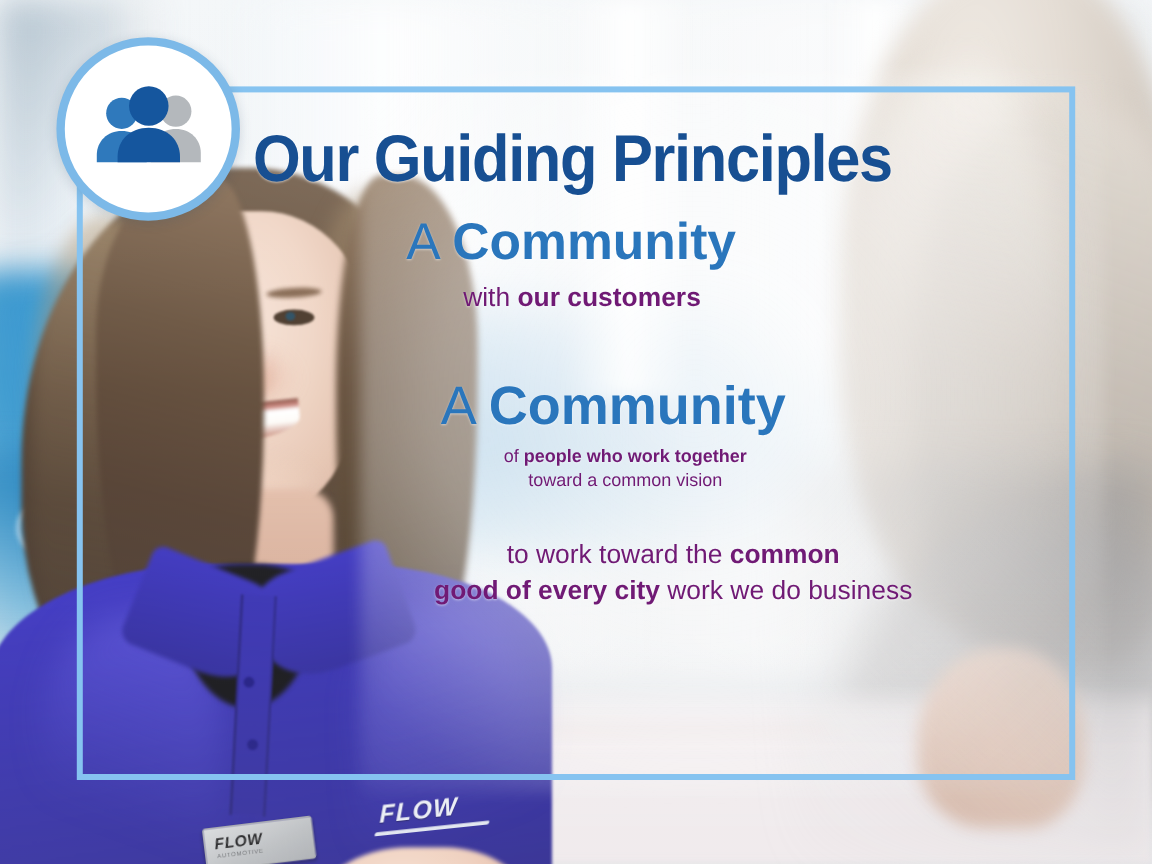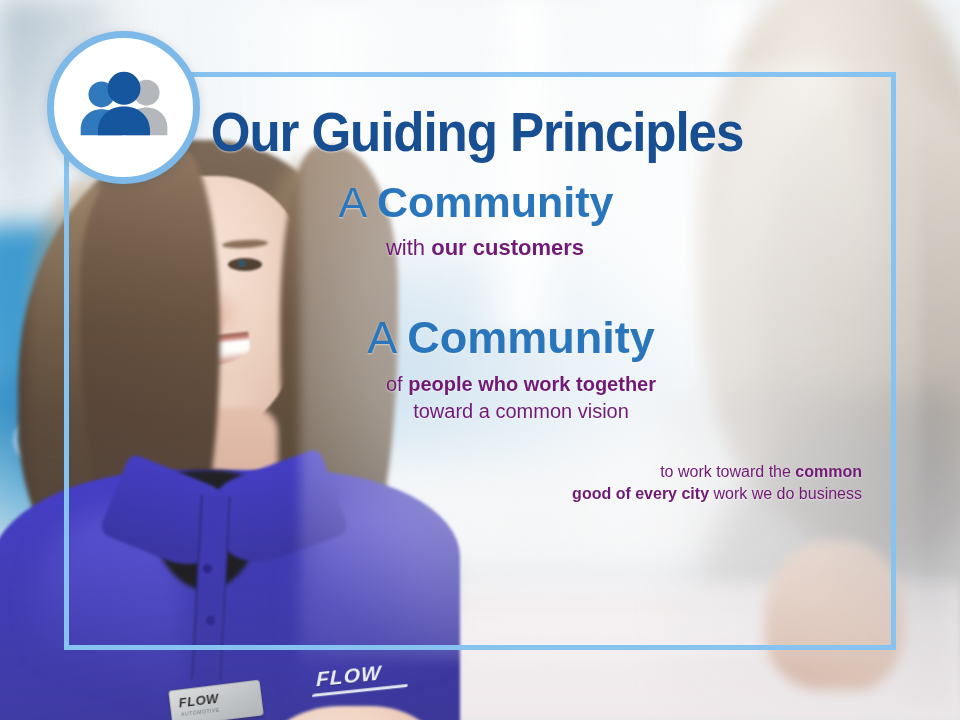--- a/index.html
+++ b/index.html
@@ -400,25 +400,25 @@
     text-shadow:0 1px 2px rgba(255,255,255,.5);
   }
   .p-sub b{ font-weight:700; }
 
   .pr1{ margin-top:18px; margin-left:26px; }
   .pr1 .p-head{ font-size:43px; }
   .pr1 .p-sub{ font-size:22px; margin-top:7px; margin-left:18px; }
 
   .pr2{ margin-top:52px; margin-left:96px; }
   .pr2 .p-head{ font-size:45px; }
-  .pr2 .p-sub{ font-size:20px; margin-top:8px; margin-left:20px; }
+  .pr2 .p-sub{ font-size:15px; margin-top:8px; margin-left:20px; }
 
   .pr3{ margin-top:36px; margin-left:164px; }
   .pr3 .p-head{ font-size:47px; }
-  .pr3 .p-sub{ font-size:16px; margin-top:8px; margin-left:32px;text-align:right; }
+  .pr3 .p-sub{ font-size:22px; margin-top:8px; margin-left:32px; }
 </style>
 </head>
 <body>
 
 <div class="stage">
 
   <div class="photo">
     <div class="bg-base"></div>
     <div class="bg-windows"></div>
     <div class="bg-pillar p1"></div>

